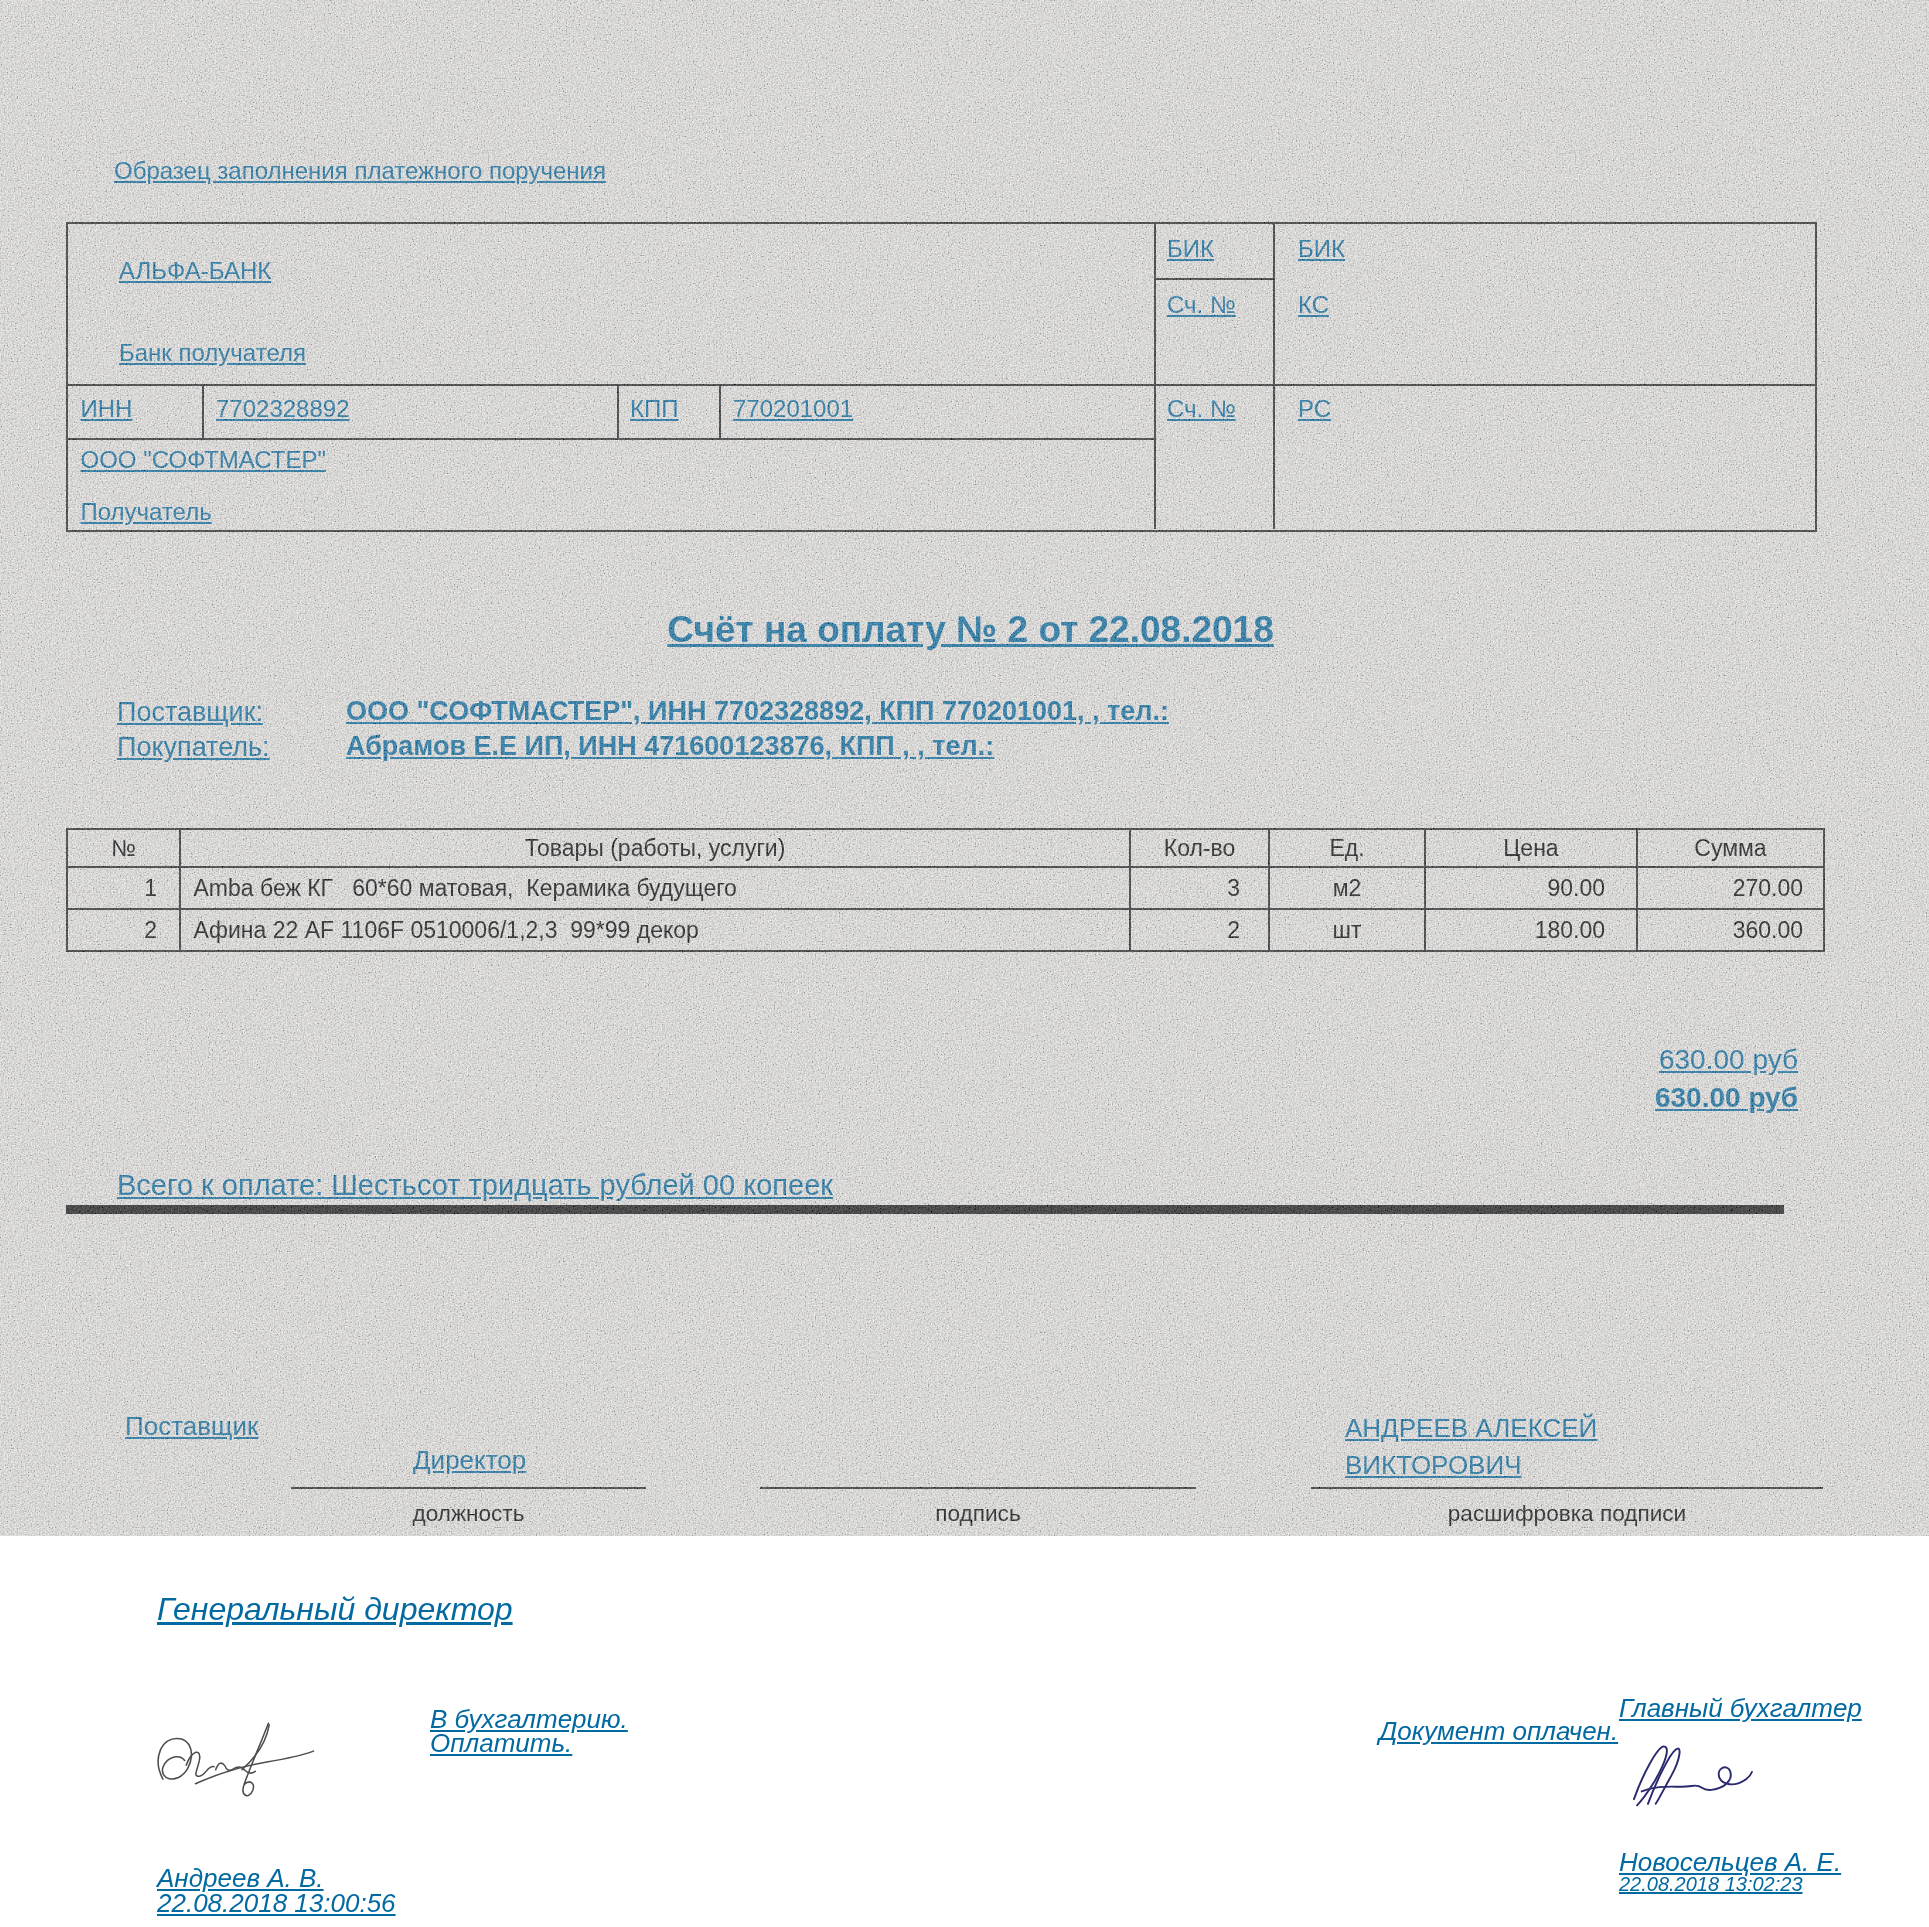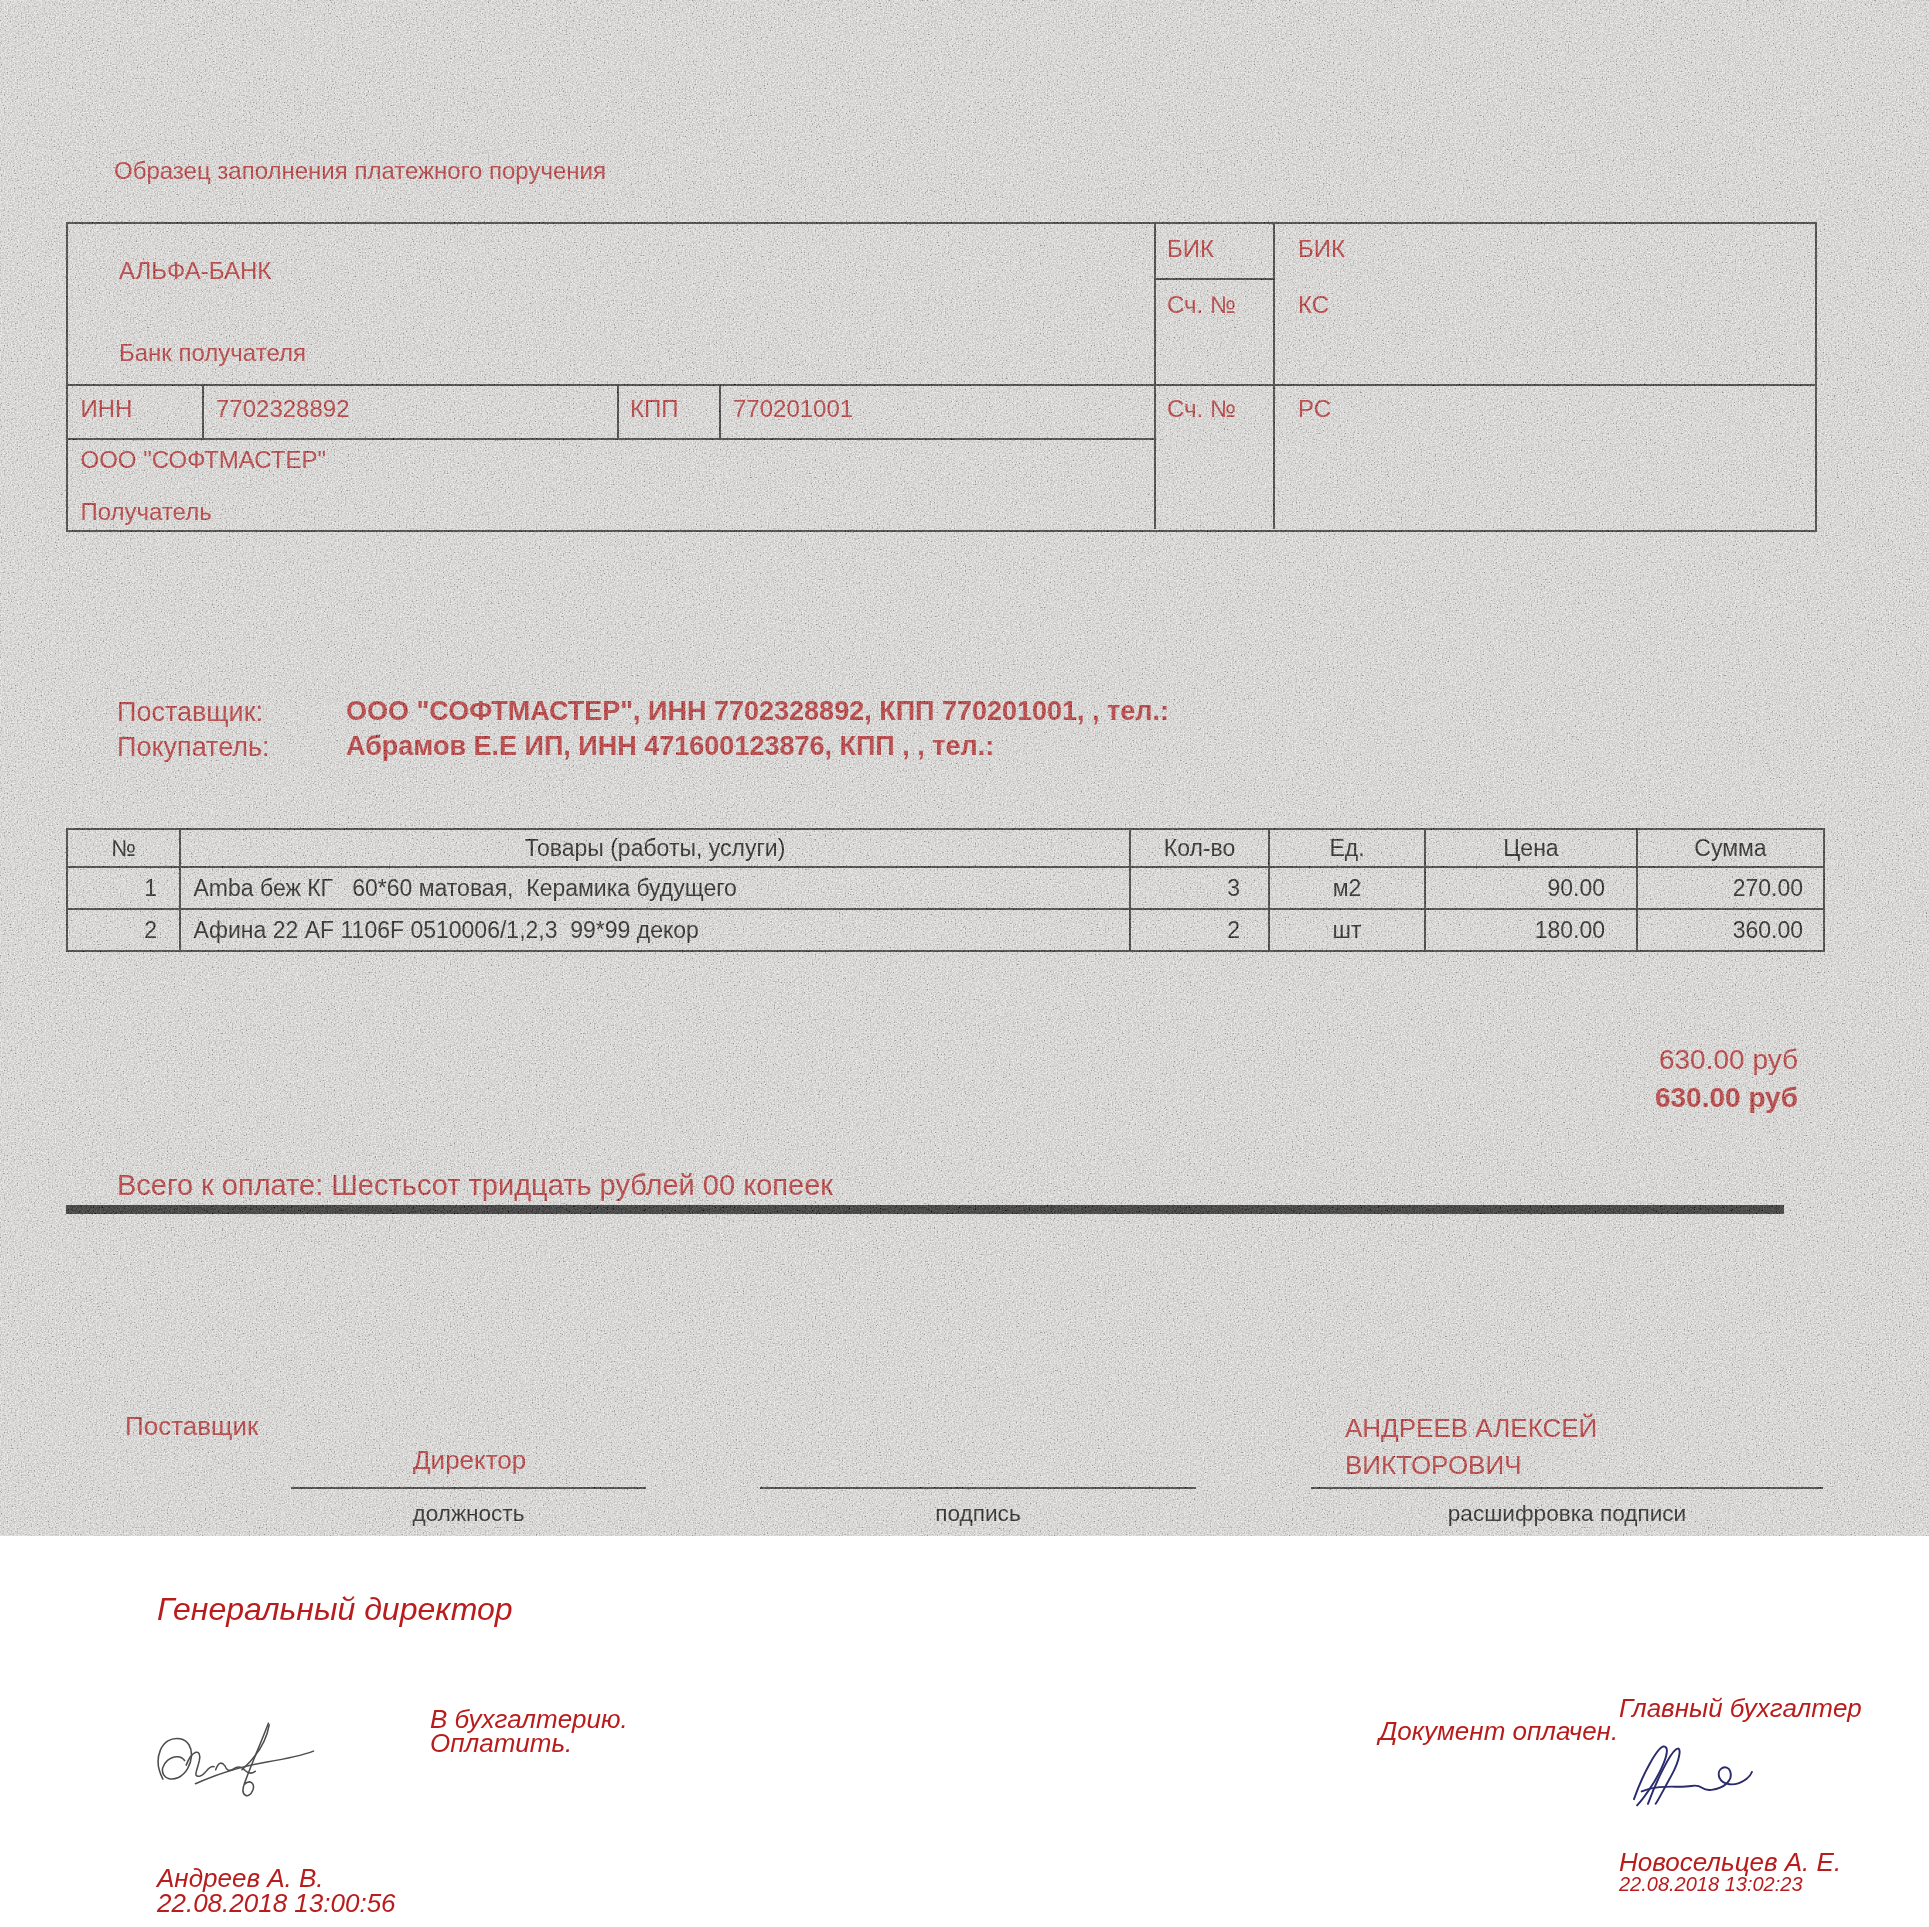--- a/index.html
+++ b/index.html
@@ -1,20 +1,20 @@
 <!DOCTYPE html>
 <html style="font-size:12.5px"><head>
 <meta charset="utf-8">
 <style>
   html,body{margin:0;padding:0;background:#ffffff;}
   .page{position:relative;width:1929px;height:1928px;background:#ffffff;overflow:hidden;
         font-family:"Liberation Sans", sans-serif;color:#000;}
   .scan-bg{position:absolute;left:0;top:0;width:1929px;height:1536px;background:#e8e7e5;}
   .noise{position:absolute;left:0;top:0;z-index:60;pointer-events:none;}
-  .t{position:absolute;white-space:pre;color:#b91c1c;line-height:1.15;}
+  .t{position:absolute;white-space:pre;color:#0369a1;line-height:1.15;text-decoration:underline;}
   .b{font-weight:bold;}
   .i{font-style:italic;}
   .wrap{white-space:normal;}
   .ctr{text-align:center;}
   .rgt{text-align:right;}
   .ln{position:absolute;background:#232323;}
   .bank{position:absolute;left:66px;top:222px;width:1751px;height:310px;
         border:2.3px solid #232323;box-sizing:border-box;font-size:24px;}
   .items{position:absolute;left:66px;top:828px;border-collapse:collapse;table-layout:fixed;
          width:1755px;font-size:23px;}
@@ -55,20 +55,21 @@
     <div class="t" style="left:148px;top:171px;">7702328892</div>
     <div class="t" style="left:562px;top:171px;">КПП</div>
     <div class="t" style="left:665px;top:171px;">770201001</div>
     <div class="t" style="left:1099px;top:171px;">Сч. №</div>
     <div class="t" style="left:1230px;top:171px;">РС</div>
 
     <div class="t" style="left:12.5px;top:222px;">ООО "СОФТМАСТЕР"</div>
     <div class="t" style="left:12.5px;top:274px;">Получатель</div>
   </div>
 
+  <div class="t b ctr" style="left:93px;top:609px;width:1755px;font-size:37px;">Счёт на оплату № 2 от 22.08.2018</div>
 
   <div class="t" style="left:117px;top:697px;font-size:27px;">Поставщик:</div>
   <div class="t b" style="left:346px;top:696px;font-size:27px;">ООО "СОФТМАСТЕР", ИНН 7702328892, КПП 770201001, , тел.:</div>
   <div class="t" style="left:117px;top:732px;font-size:27px;">Покупатель:</div>
   <div class="t b" style="left:346px;top:731px;font-size:27px;">Абрамов Е.Е ИП, ИНН 471600123876, КПП , , тел.:</div>
 
   <table class="items">
     <colgroup>
       <col style="width:113px">
         <col style="width:950px">

